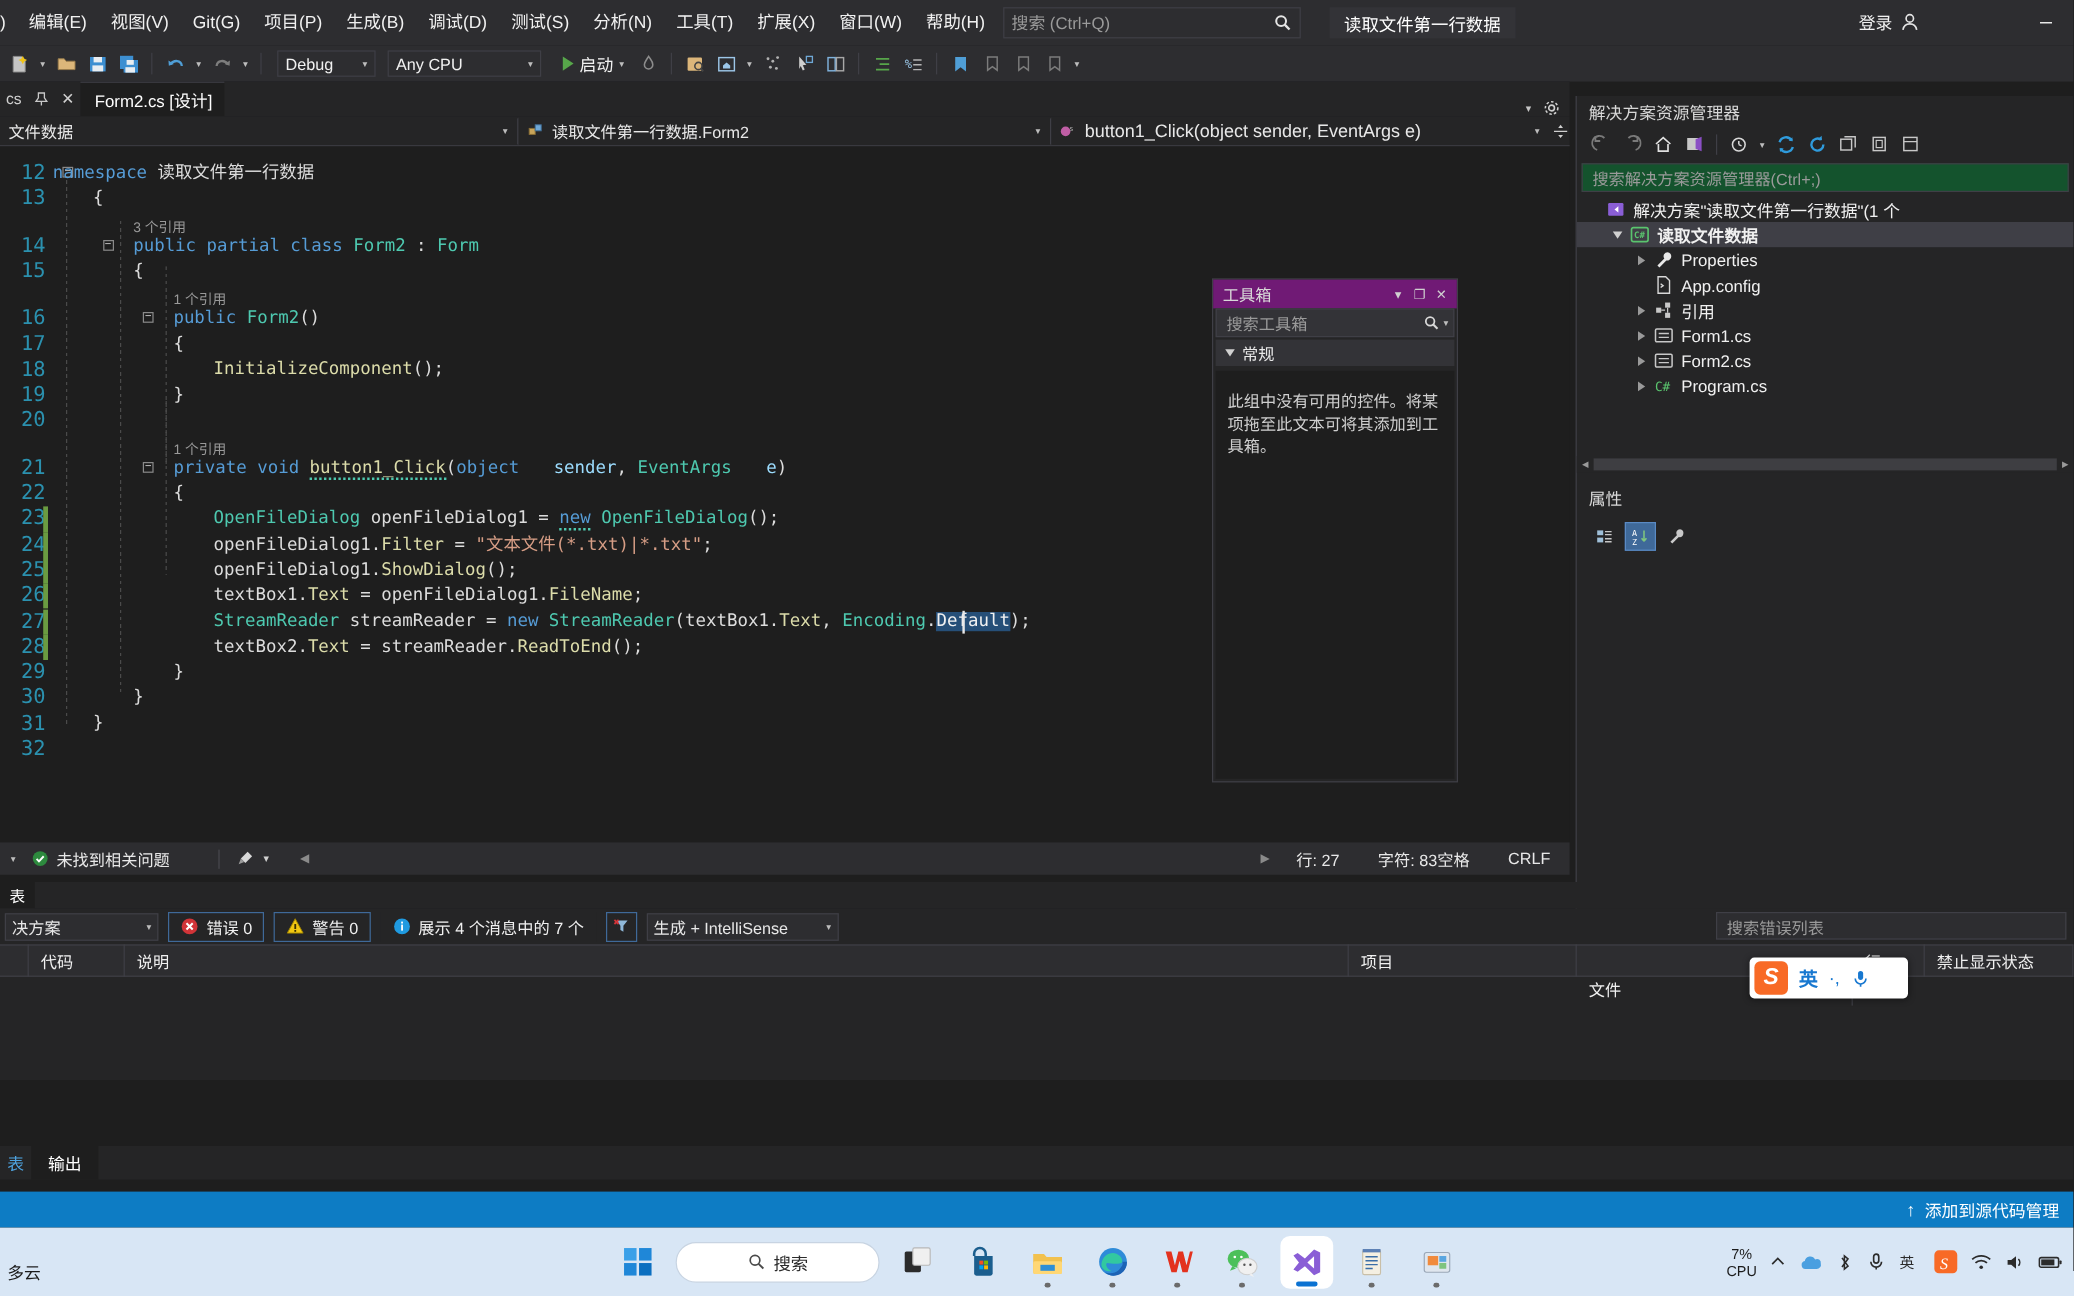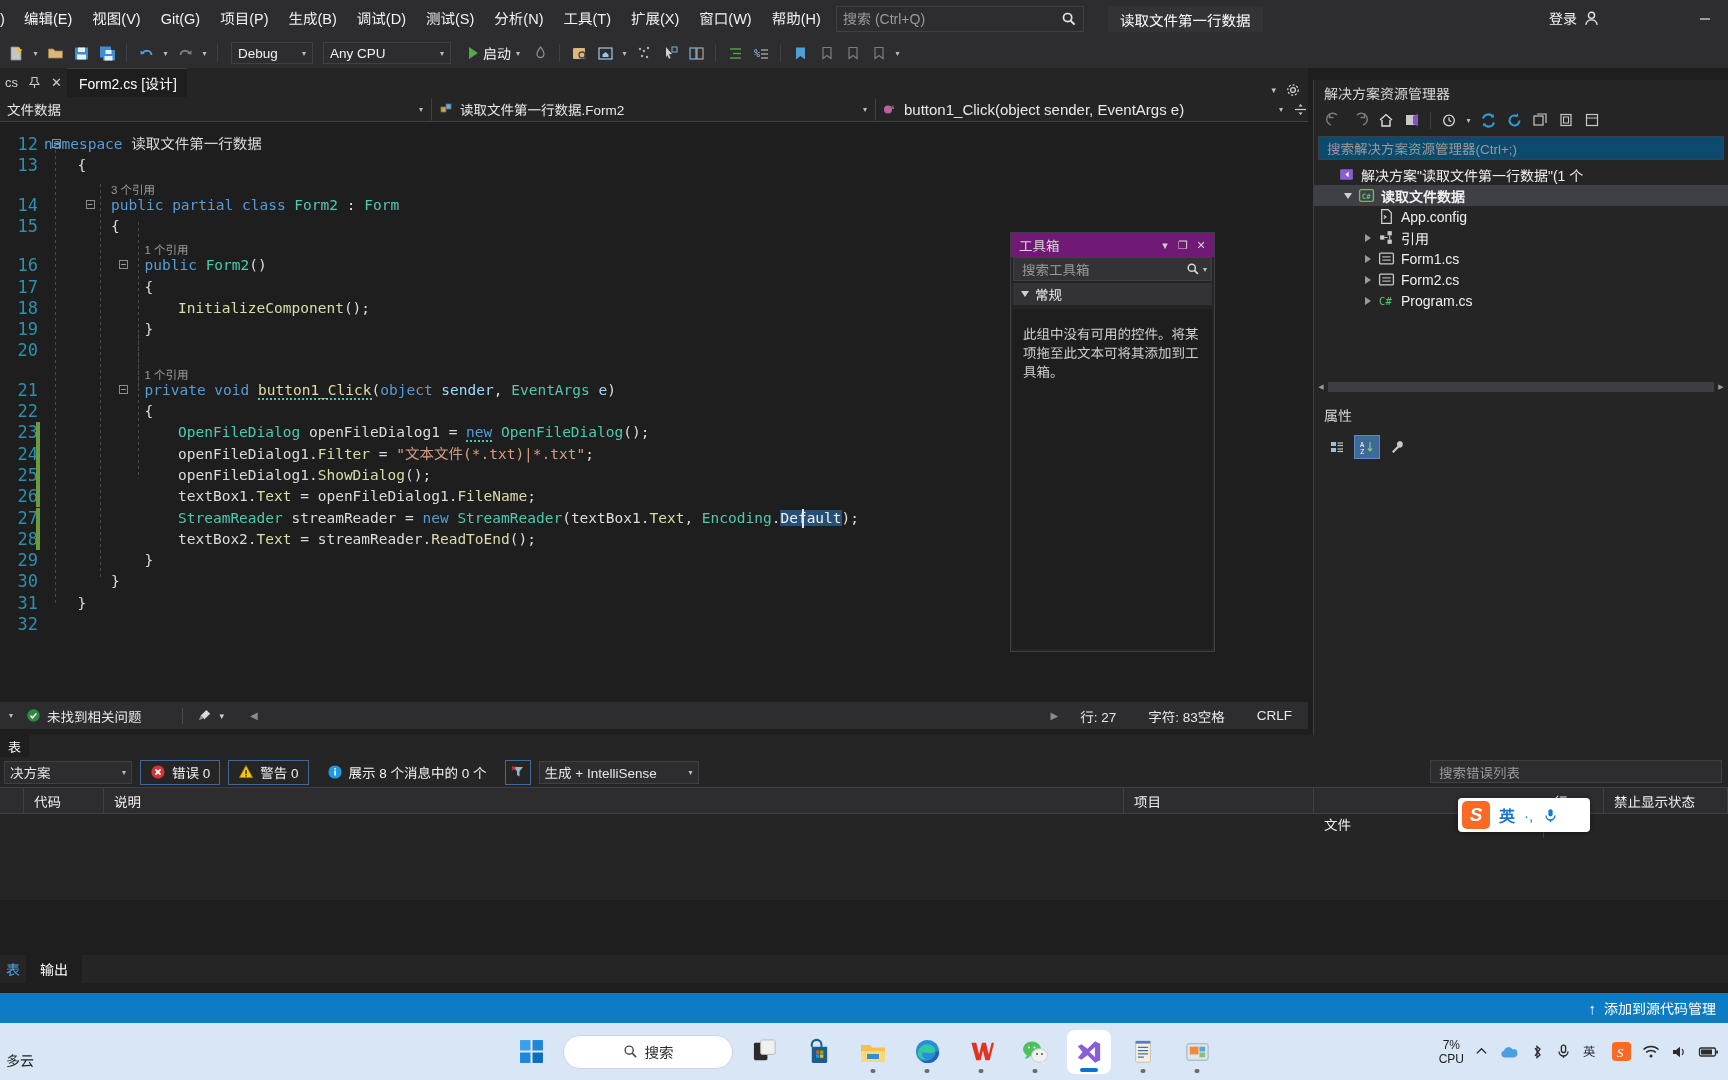--- a/index.html
+++ b/index.html
@@ -123,21 +123,21 @@
     color: #c8c8c8; font-size: 9px; line-height: 7px; text-align: center;
     font-family: "DejaVu Sans Mono", monospace; background: #1e1e1e;
   }
   .indentguide { position: absolute; width: 1px; background: #404040; }
   .changebar { position: absolute; left: 36px; width: 4px; background: #6a9b41; }
   .kw  { color: #569cd6; }
   .typ { color: #4ec9b0; }
   .txt { color: #dcdcdc; }
   .str { color: #d69d85; }
   .mth { color: #dcdcaa; }
-  .prm { color: #9cdcfe; }
+  .prm { color: #9cdcfe; margin-left: 20px; }
   .nsp { color: #dcdcdc; }
   .sel { background: #264f78; }
   .squig { border-bottom: 2px dotted #4ec9b0; }
   .caret-bar {
     position: absolute; width: 2px; height: 19px; background: #e8e8e8;
   }
 
   
   .ed-scroll {
     position: absolute; right: 0; top: 122px; width: 17px; height: 580px;
@@ -196,21 +196,21 @@
   .panel-title {
     height: 26px; display: flex; align-items: center; padding-left: 10px;
     color: #d8d8d8; font-size: 14px;
   }
   .se-toolbar {
     height: 28px; display: flex; align-items: center; gap: 2px; padding-left: 8px;
   }
   .se-btn { width: 24px; height: 24px; display: flex; align-items: center; justify-content: center; }
   .se-sep { width: 1px; height: 17px; background: #3f3f46; margin: 0 4px; }
   .se-search {
-    margin: 2px 4px 0 4px; height: 24px; background: #0c4a6e; border: 1px solid #3f3f46;
+    margin: 2px 4px 0 4px; height: 24px; background: #14532d; border: 1px solid #3f3f46;
     display: flex; align-items: center; padding-left: 8px;
   }
   .se-search .ph { color: #9a9a9a; font-size: 13.5px; }
   .tree { margin-top: 4px; }
   .tnode {
     height: 21px; display: flex; align-items: center; font-size: 14px; color: #f0f0f0;
     padding-right: 4px; white-space: nowrap;
   }
   .tnode.sel { background: #3f3f46; font-weight: bold; }
   .tnode .exp { width: 16px; display: flex; align-items: center; justify-content: center; }
@@ -713,20 +713,31 @@
           <span class="exp">
             <span class="tri-d" style="border-top-color:#d0d0d0"></span>
           </span>
           <span class="ico">
             <svg width="17" height="17" viewBox="0 0 16 16">
               <rect x="1.5" y="2.5" width="13" height="11" rx="1.5" fill="none" stroke="#5ac46e" stroke-width="1.3"></rect>
               <text x="3.5" y="11" font-size="7" fill="#5ac46e" font-family="monospace">C#</text>
             </svg>
           </span>
           <span>读取文件数据</span>
+        </div>
+        <div class="tnode" style="padding-left: 46px;">
+          <span class="exp">
+            <span class="tri-r" style="border-left-color:#9a9a9a"></span>
+          </span>
+          <span class="ico">
+            <svg width="17" height="17" viewBox="0 0 16 16">
+              <path d="M11 2a3.2 3.2 0 00-2.6 5L3 12.4 4.6 14l5.4-5.4A3.2 3.2 0 1011 2z" fill="#e8e8e8"></path>
+            </svg>
+          </span>
+          <span>Properties</span>
         </div>
         <div class="tnode" style="padding-left: 46px;">
           <span class="exp"></span>
           <span class="ico">
             <svg width="17" height="17" viewBox="0 0 16 16">
               <path d="M3.5 1.5h6l3 3v10h-9z" fill="none" stroke="#d8d8d8" stroke-width="1.1"></path>
               <path d="M5.5 7l2 1.5-2 1.5" fill="none" stroke="#d8d8d8" stroke-width="1.1"></path>
             </svg>
           </span>
           <span>App.config</span>
@@ -863,21 +874,21 @@
           <rect x="7.3" y="11" width="1.5" height="1.5" fill="#3a3000"></rect>
         </svg>
         <span>警告 0</span>
       </div>
       <div class="el-pill plain">
         <svg width="16" height="16" viewBox="0 0 16 16">
           <circle cx="8" cy="8" r="6.6" fill="#1f9ae0"></circle>
           <rect x="7.3" y="6.5" width="1.5" height="5" fill="#fff"></rect>
           <rect x="7.3" y="4" width="1.5" height="1.6" fill="#fff"></rect>
         </svg>
-        <span>展示 8 个消息中的 0 个</span>
+        <span>展示 4 个消息中的 7 个</span>
       </div>
       <div class="el-filter">
         <svg width="16" height="16" viewBox="0 0 16 16">
           <path d="M4 3h9l-3.5 4.5v5L7 11V7.5z" fill="#8fb7d8"></path>
           <path d="M2 2.5l3.5 3.5M5.5 2.5L2 6" stroke="#d13438" stroke-width="1.5"></path>
         </svg>
       </div>
       <div class="el-combo2">
         <span>生成 + IntelliSense</span>
         <span style="color:#bdbdbd;font-size:8px;">▾</span>

